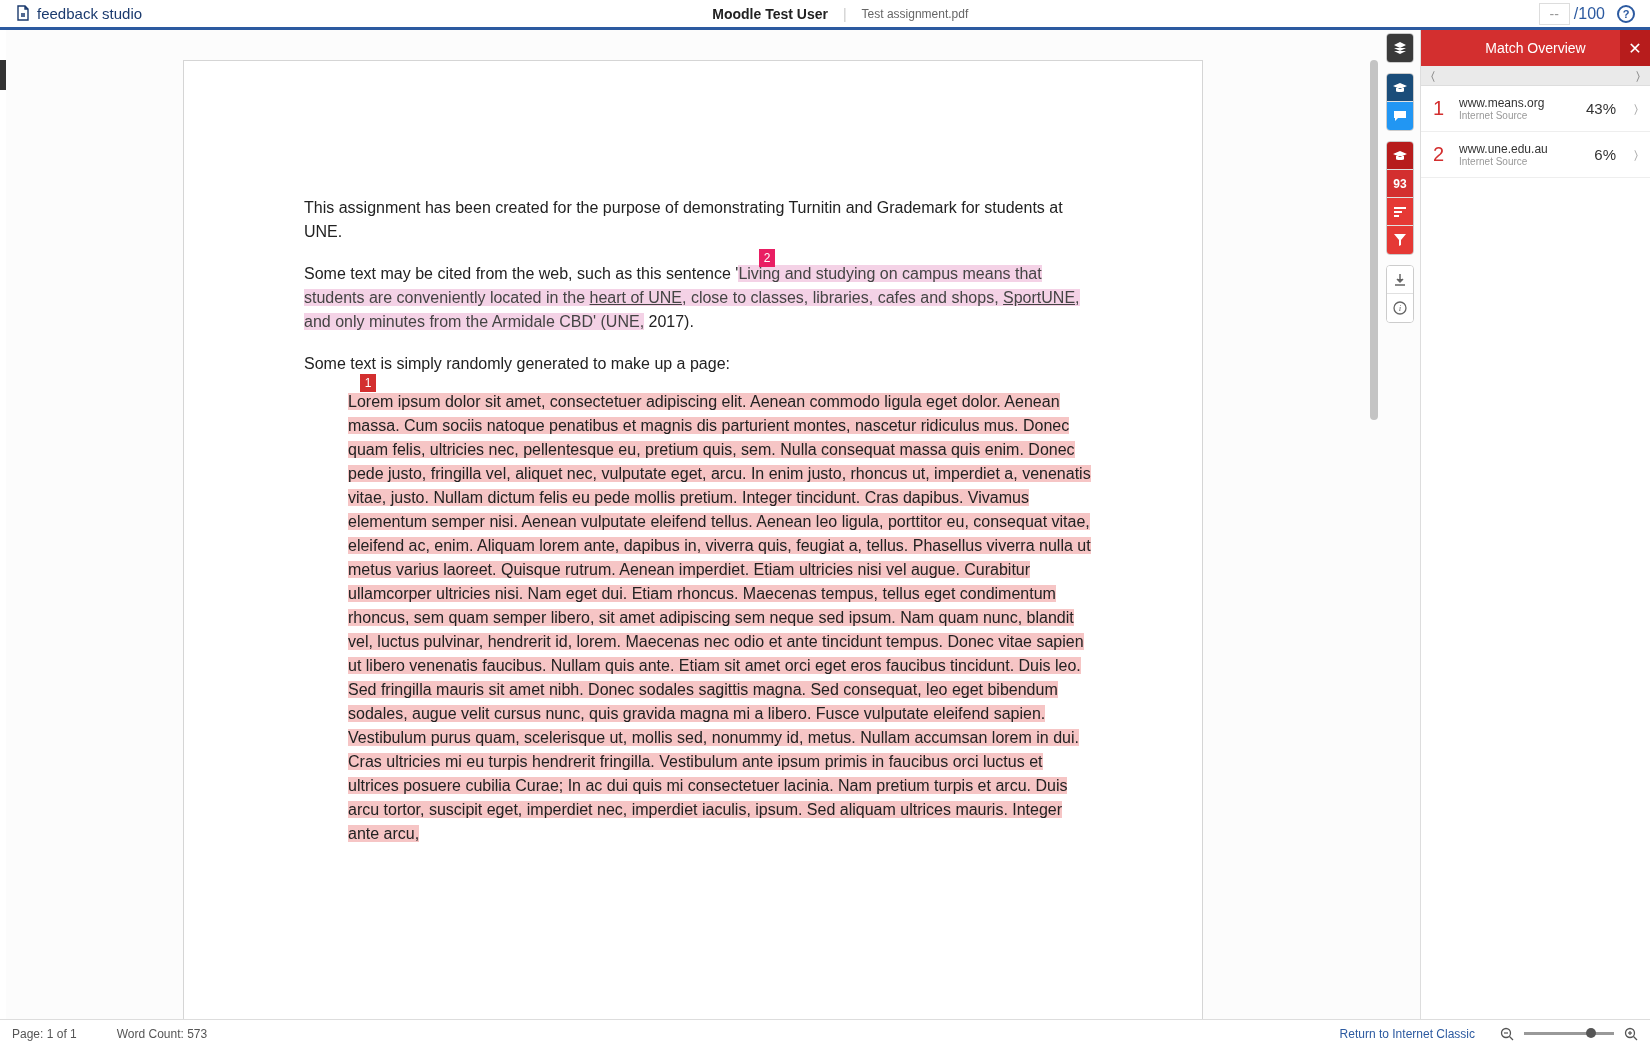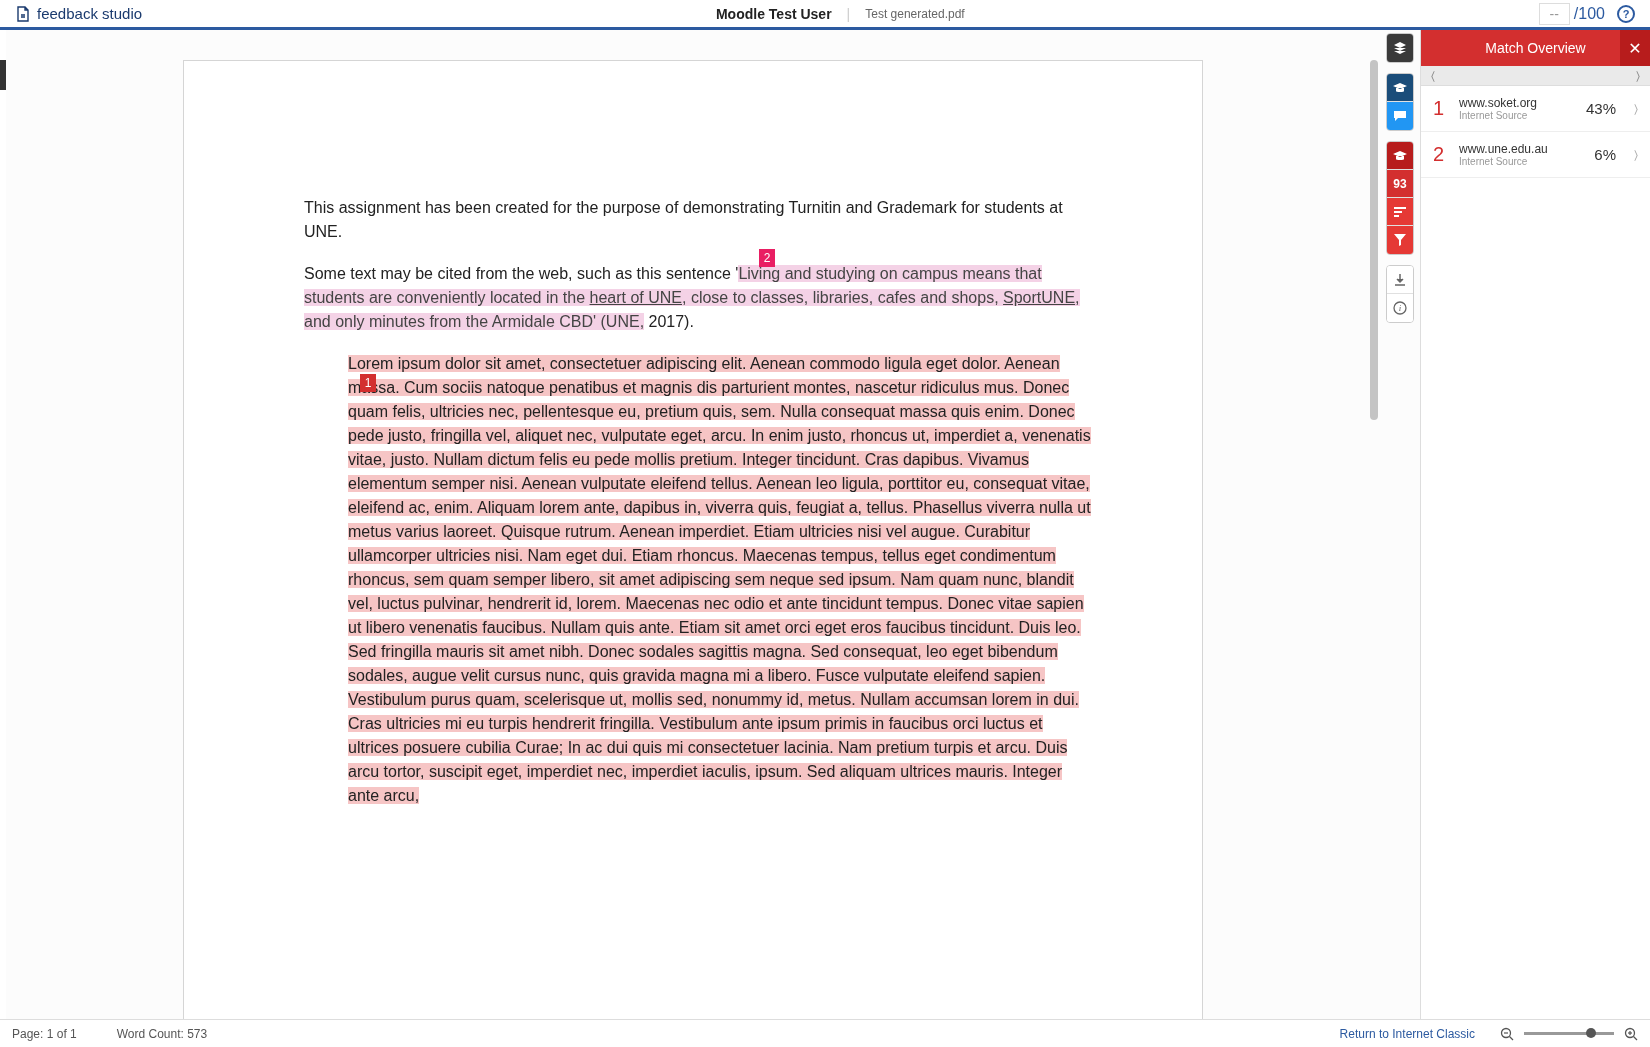--- a/index.html
+++ b/index.html
@@ -8,21 +8,20 @@
     .header {
       height: 30px;
       display: flex;
       align-items: center;
       padding: 0 15px;
       border-bottom: 3px solid #2c5aa0;
       background: #fff;
     }
     .header-left {
       display: flex;
-      align-items: center;
       gap: 6px;
       color: #1a3a6e;
       font-size: 15px;
     }
     .header-center {
       flex: 1;
       display: flex;
       align-items: center;
       justify-content: center;
       gap: 15px;
@@ -269,21 +268,21 @@
 <div class="header">
   <div class="header-left">
     <svg width="16" height="16" viewBox="0 0 16 16">
         <path fill="none" stroke="#1a3a6e" stroke-width="1.4" d="M3 1h7l3 3v11H3z M10 1v3h3 M6 9h4 M6 11h4"></path>
       </svg>
     <span>feedback studio</span>
   </div>
   <div class="header-center">
     <span class="user">Moodle Test User</span>
     <span class="divider">|</span>
-    <span class="file">Test generated.pdf</span>
+    <span class="file">Test assignment.pdf</span>
   </div>
   <div class="header-right">
     <div class="score-input">
       <span class="score-box">--</span>
       <span>/100</span>
     </div>
     <div class="help-icon">?</div>
   </div>
 </div>
 
@@ -291,20 +290,21 @@
   <div class="left-strip"></div>
 
   <div class="document-area">
     <div class="page">
       <p class="para">This assignment has been created for the purpose of demonstrating Turnitin and Grademark for students at UNE.</p>
       <p class="para" style="position:relative;">
         <span class="marker marker-2 marker-inline2">2</span>
         <span>Some text may be cited from the web, such as this sentence '</span><span class="hl-source2"><span>Living and studying on campus means that students are conveniently located in the </span><span class="underline">heart of UNE</span><span>, close to classes, libraries, cafes and shops, </span><span class="underline">SportUNE</span><span>, and only minutes from the Armidale CBD' (UNE,</span></span><span> 2017).</span>
       </p>
       <p class="para" style="position:relative; margin-bottom:4px;">
+        <span>Some text is simply randomly generated to make up a page:</span>
         <span class="marker marker-1" style="position:absolute; left:56px; top:22px;">1</span>
       </p>
       <p class="para para-indent">
         <span class="hl-source1">Lorem ipsum dolor sit amet, consectetuer adipiscing elit. Aenean commodo ligula eget dolor. Aenean massa. Cum sociis natoque penatibus et magnis dis parturient montes, nascetur ridiculus mus. Donec quam felis, ultricies nec, pellentesque eu, pretium quis, sem. Nulla consequat massa quis enim. Donec pede justo, fringilla vel, aliquet nec, vulputate eget, arcu. In enim justo, rhoncus ut, imperdiet a, venenatis vitae, justo. Nullam dictum felis eu pede mollis pretium. Integer tincidunt. Cras dapibus. Vivamus elementum semper nisi. Aenean vulputate eleifend tellus. Aenean leo ligula, porttitor eu, consequat vitae, eleifend ac, enim. Aliquam lorem ante, dapibus in, viverra quis, feugiat a, tellus. Phasellus viverra nulla ut metus varius laoreet. Quisque rutrum. Aenean imperdiet. Etiam ultricies nisi vel augue. Curabitur ullamcorper ultricies nisi. Nam eget dui. Etiam rhoncus. Maecenas tempus, tellus eget condimentum rhoncus, sem quam semper libero, sit amet adipiscing sem neque sed ipsum. Nam quam nunc, blandit vel, luctus pulvinar, hendrerit id, lorem. Maecenas nec odio et ante tincidunt tempus. Donec vitae sapien ut libero venenatis faucibus. Nullam quis ante. Etiam sit amet orci eget eros faucibus tincidunt. Duis leo. Sed fringilla mauris sit amet nibh. Donec sodales sagittis magna. Sed consequat, leo eget bibendum sodales, augue velit cursus nunc, quis gravida magna mi a libero. Fusce vulputate eleifend sapien. Vestibulum purus quam, scelerisque ut, mollis sed, nonummy id, metus. Nullam accumsan lorem in dui. Cras ultricies mi eu turpis hendrerit fringilla. Vestibulum ante ipsum primis in faucibus orci luctus et ultrices posuere cubilia Curae; In ac dui quis mi consectetuer lacinia. Nam pretium turpis et arcu. Duis arcu tortor, suscipit eget, imperdiet nec, imperdiet iaculis, ipsum. Sed aliquam ultrices mauris. Integer ante arcu,</span>
       </p>
     </div>
     <div class="scroll-track">
       <div class="scroll-thumb"></div>
     </div>
   </div>
@@ -372,21 +372,21 @@
       </div>
     </div>
     <div class="sidebar-nav">
       <span>〈</span>
       <span>〉</span>
     </div>
     <div class="match-list">
       <div class="match-item">
         <div class="match-num">1</div>
         <div class="match-info">
-          <span class="match-url">www.soket.org</span>
+          <span class="match-url">www.means.org</span>
           <span class="match-source">Internet Source</span>
         </div>
         <span class="match-pct">43%</span>
         <span class="match-chev">〉</span>
       </div>
       <div class="match-item">
         <div class="match-num">2</div>
         <div class="match-info">
           <span class="match-url">www.une.edu.au</span>
           <span class="match-source">Internet Source</span>

